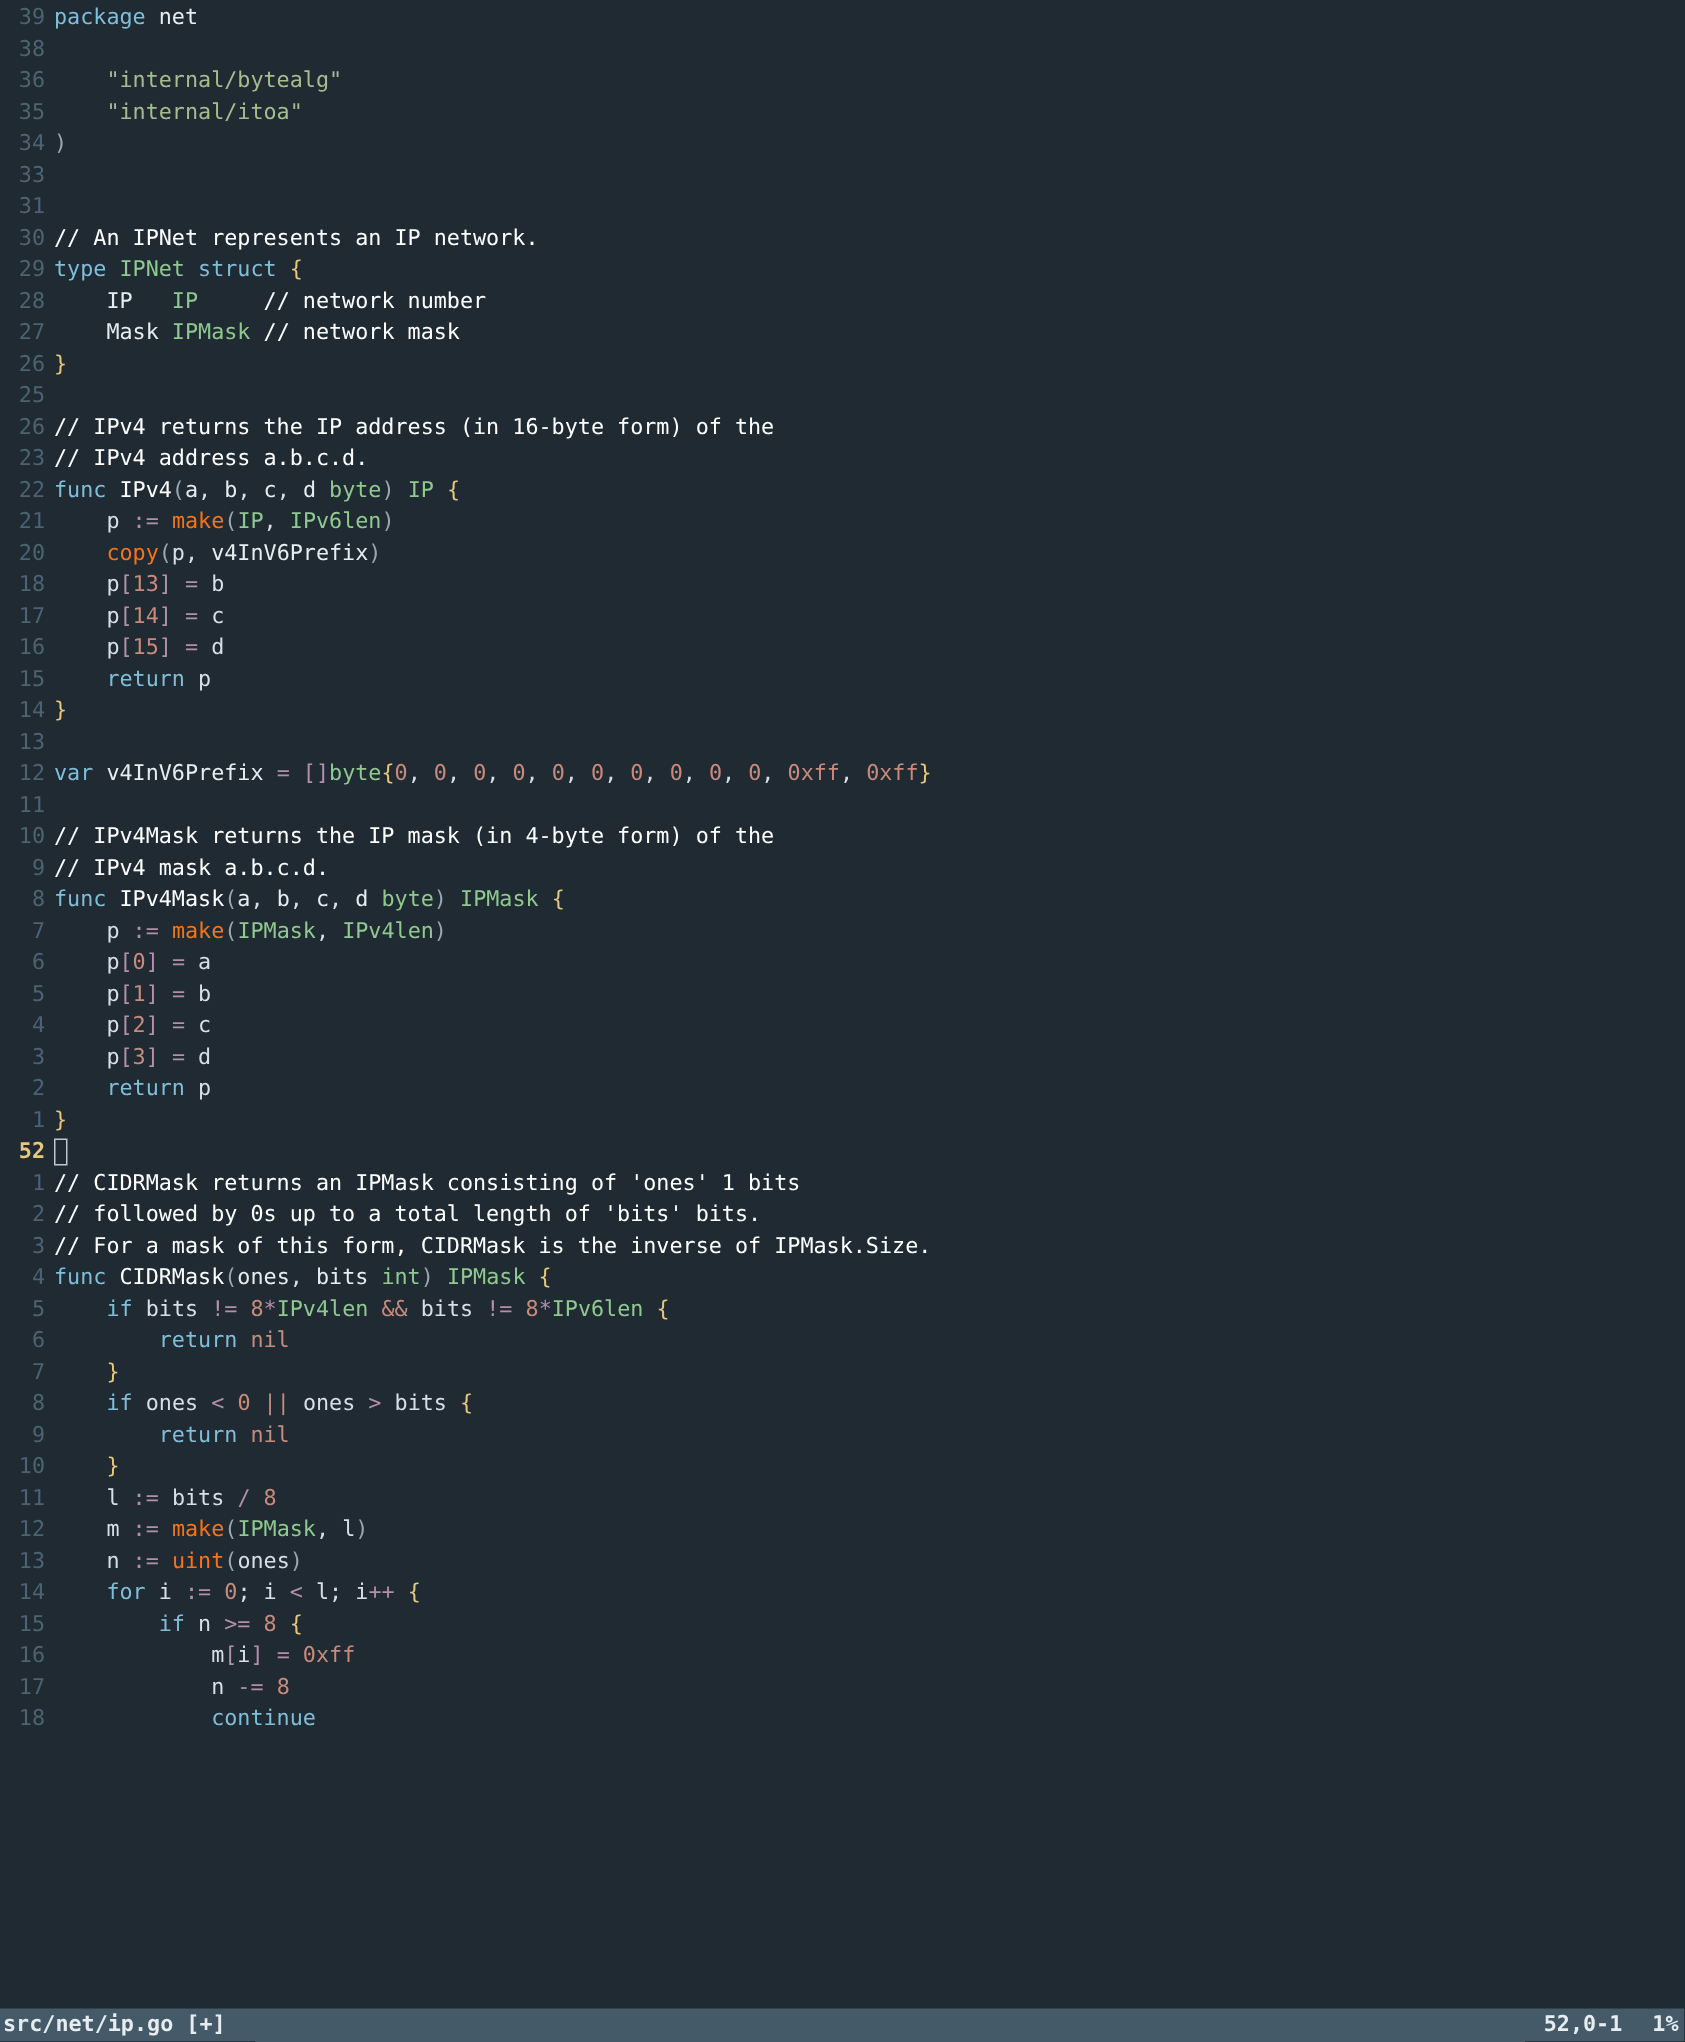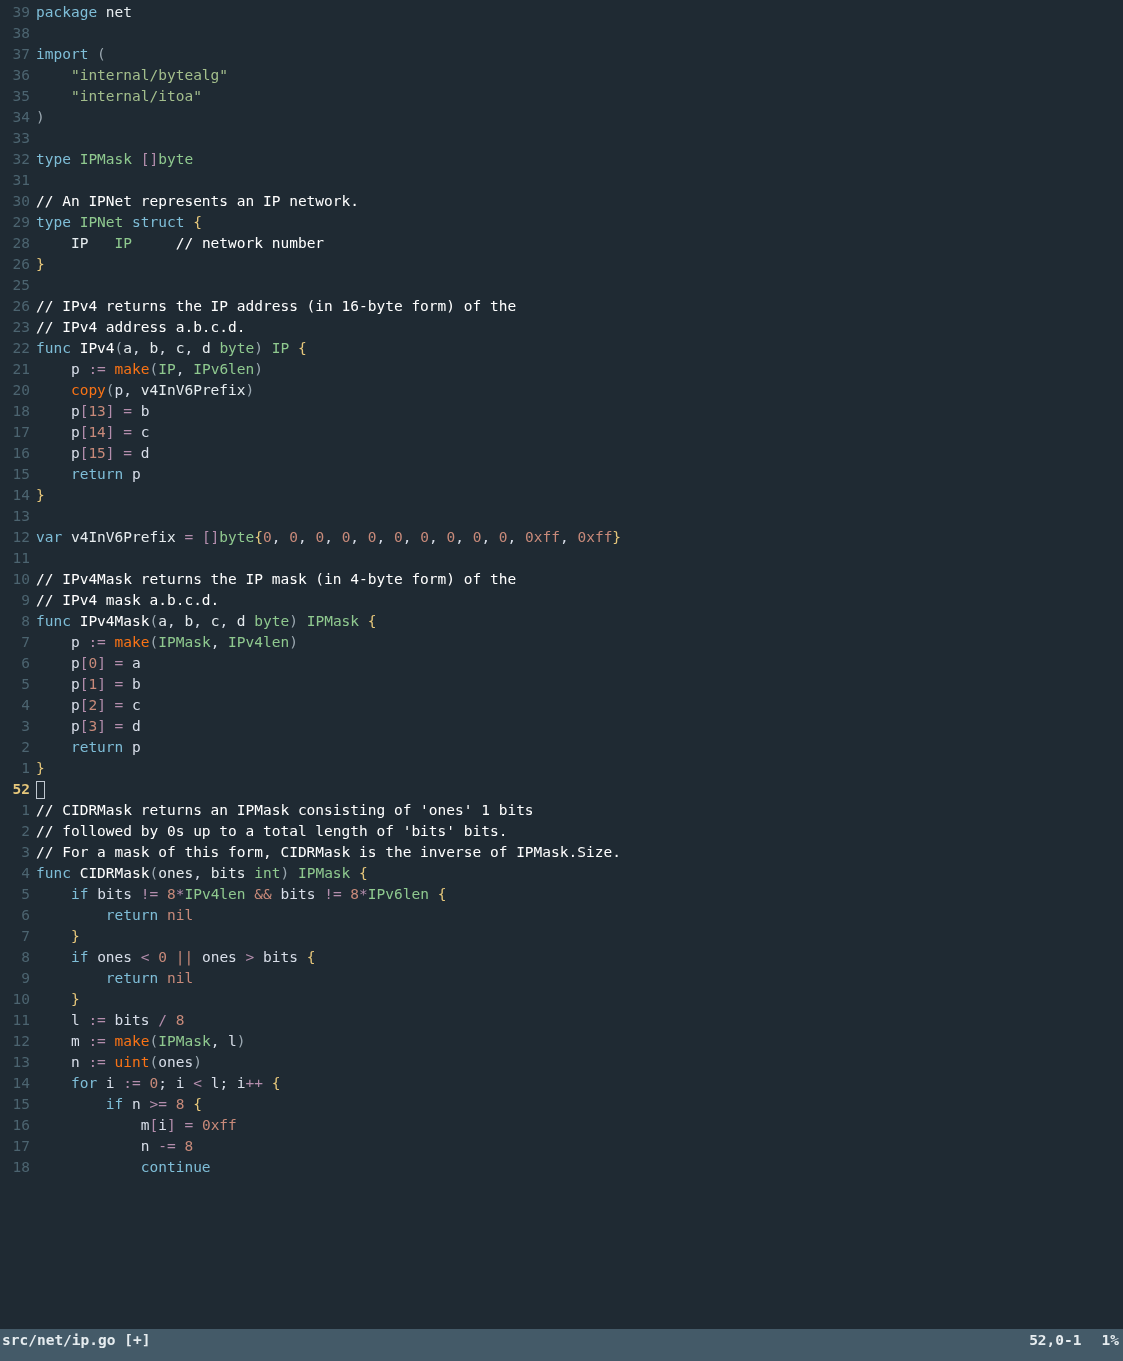--- a/index.html
+++ b/index.html
@@ -42,21 +42,21 @@
   .cursor-box {
     display: inline-block;
     width: 9px;
     height: 18px;
     border: 1px solid #c0c8d0;
     vertical-align: middle;
   }
   .statusline {
     background: #445a68;
     color: #e6ecef;
-    height: 32px;
+    height: 22px;
     line-height: 22px;
     display: flex;
     font-weight: bold;
     padding: 0 4px 0 2px;
   }
   .status-left { flex: 1; }
   .status-right { padding-left: 20px; }
   .c-kw { color: #7fbed8; }       
   .c-type { color: #8fc98f; }     
   .c-func { color: #ffffff; }     
@@ -71,30 +71,29 @@
   .c-const { color: #8fc98f; }
   .c-bool { color: #c88a7a; }
 </style>
 </head>
 <body>
 
 <div class="editor">
   <div class="lines">
       <div class="line"><span class="gutter">39</span><span class="code"><span class="c-kw">package </span><span class="c-ident">net</span></span></div>
       <div class="line"><span class="gutter">38</span><span class="code"></span></div>
-      <div class="line"><span class="gutter">37</span><span class="code"><span class="c-kw">import </span><span class="c-paren">(</span></span></div>
       <div class="line"><span class="gutter">36</span><span class="code"><span>    </span><span class="c-string">"internal/bytealg"</span></span></div>
       <div class="line"><span class="gutter">35</span><span class="code"><span>    </span><span class="c-string">"internal/itoa"</span></span></div>
       <div class="line"><span class="gutter">34</span><span class="code"><span class="c-paren">)</span></span></div>
       <div class="line"><span class="gutter">33</span><span class="code"></span></div>
-      <div class="line"><span class="gutter">32</span><span class="code"><span class="c-kw">type </span><span class="c-type">IPMask </span><span class="c-op">[]</span><span class="c-type">byte</span></span></div>
       <div class="line"><span class="gutter">31</span><span class="code"></span></div>
       <div class="line"><span class="gutter">30</span><span class="code"><span class="c-comment">// An IPNet represents an IP network.</span></span></div>
       <div class="line"><span class="gutter">29</span><span class="code"><span class="c-kw">type </span><span class="c-type">IPNet </span><span class="c-kw">struct </span><span class="c-brace">{</span></span></div>
       <div class="line"><span class="gutter">28</span><span class="code"><span class="c-ident">    IP   </span><span class="c-type">IP     </span><span class="c-comment">// network number</span></span></div>
+      <div class="line"><span class="gutter">27</span><span class="code"><span class="c-ident">    Mask </span><span class="c-type">IPMask </span><span class="c-comment">// network mask</span></span></div>
       <div class="line"><span class="gutter">26</span><span class="code"><span class="c-brace">}</span></span></div>
       <div class="line"><span class="gutter">25</span><span class="code"></span></div>
       <div class="line"><span class="gutter">26</span><span class="code"><span class="c-comment">// IPv4 returns the IP address (in 16-byte form) of the</span></span></div>
       <div class="line"><span class="gutter">23</span><span class="code"><span class="c-comment">// IPv4 address a.b.c.d.</span></span></div>
       <div class="line"><span class="gutter">22</span><span class="code"><span class="c-kw">func </span><span class="c-func">IPv4</span><span class="c-paren">(</span><span class="c-ident">a</span><span>, </span><span class="c-ident">b</span><span>, </span><span class="c-ident">c</span><span>, </span><span class="c-ident">d </span><span class="c-type">byte</span><span class="c-paren">) </span><span class="c-type">IP </span><span class="c-brace">{</span></span></div>
       <div class="line"><span class="gutter">21</span><span class="code"><span>    p </span><span class="c-op">:= </span><span class="c-builtin">make</span><span class="c-paren">(</span><span class="c-type">IP</span><span>, </span><span class="c-const">IPv6len</span><span class="c-paren">)</span></span></div>
       <div class="line"><span class="gutter">20</span><span class="code"><span>    </span><span class="c-builtin">copy</span><span class="c-paren">(</span><span>p</span><span>, </span><span class="c-ident">v4InV6Prefix</span><span class="c-paren">)</span></span></div>
       <div class="line"><span class="gutter">18</span><span class="code"><span>    p</span><span class="c-op">[</span><span class="c-num">13</span><span class="c-op">] </span><span class="c-op">= </span><span>b</span></span></div>
       <div class="line"><span class="gutter">17</span><span class="code"><span>    p</span><span class="c-op">[</span><span class="c-num">14</span><span class="c-op">] </span><span class="c-op">= </span><span>c</span></span></div>
       <div class="line"><span class="gutter">16</span><span class="code"><span>    p</span><span class="c-op">[</span><span class="c-num">15</span><span class="c-op">] </span><span class="c-op">= </span><span>d</span></span></div>

